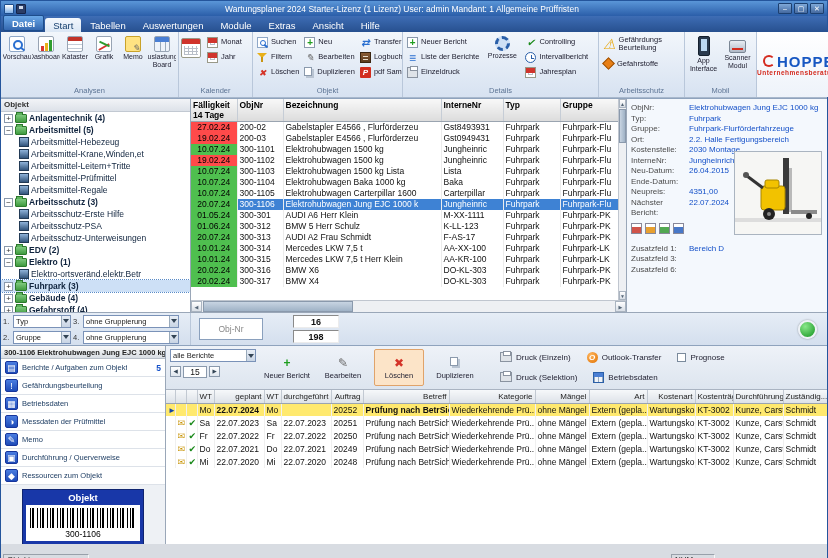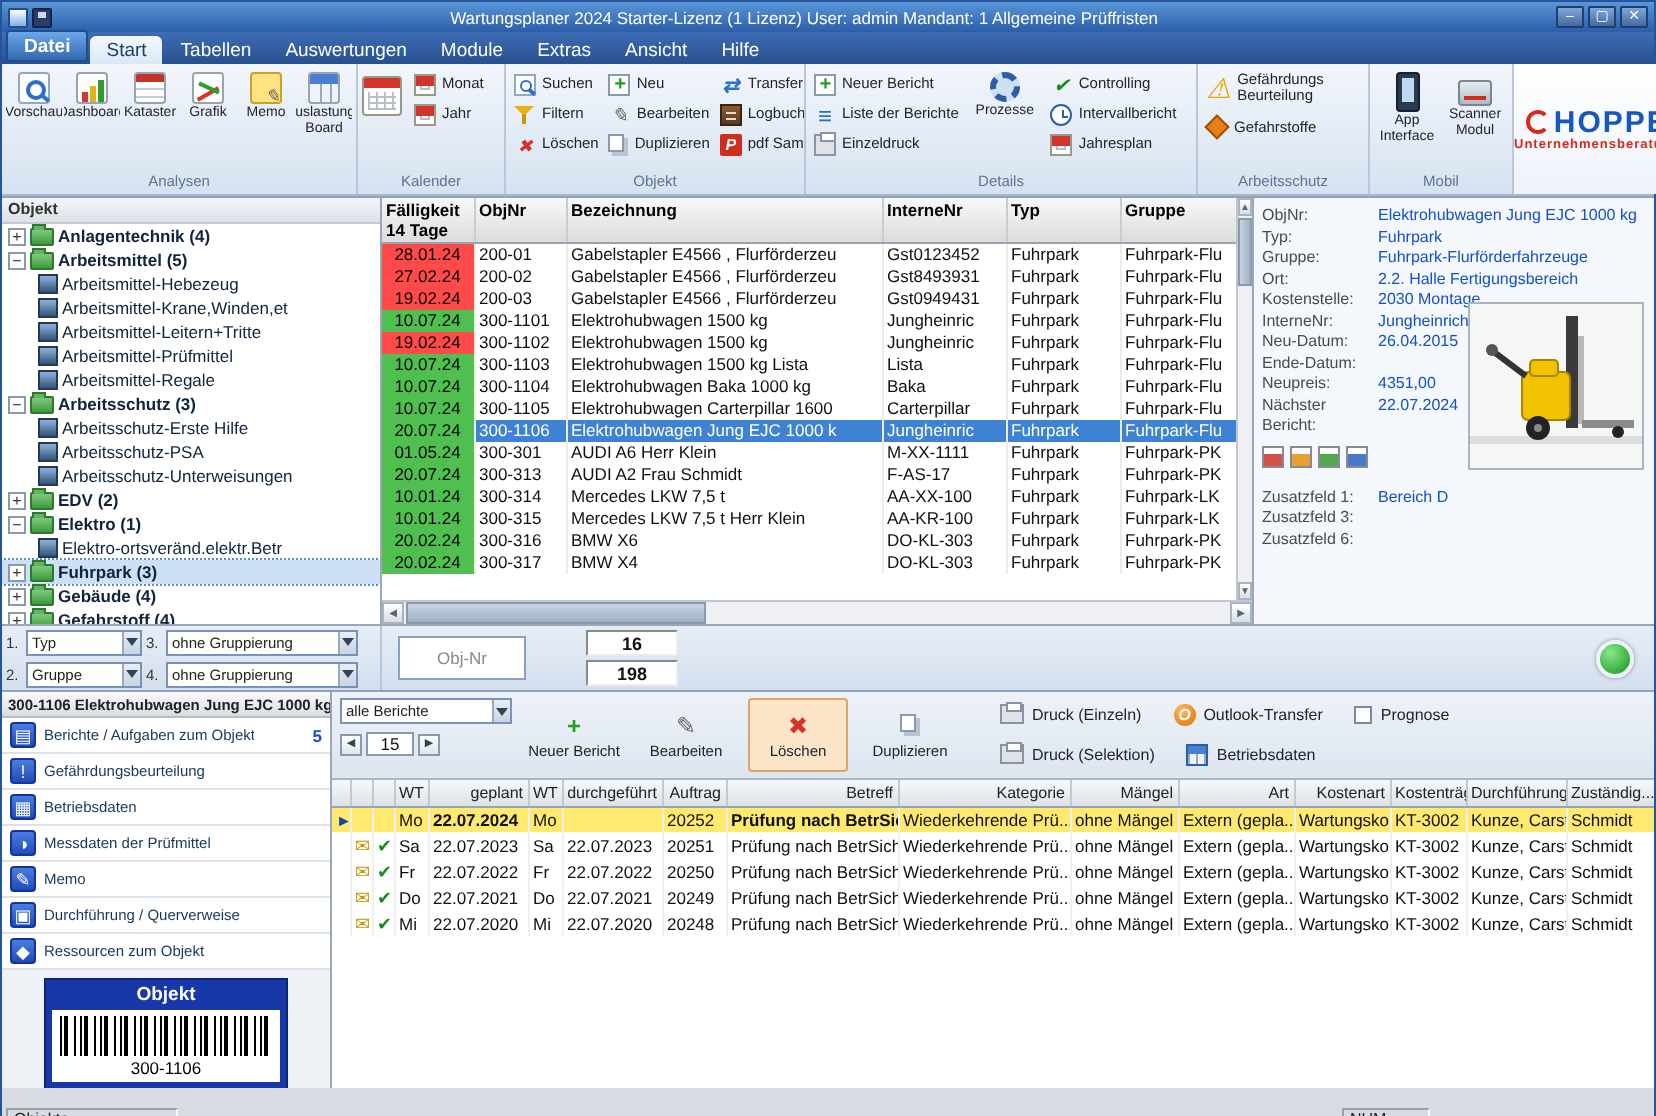--- a/index.html
+++ b/index.html
@@ -146,21 +146,21 @@
 .nav-badge{margin-left:auto;font-size:8.5px;font-weight:bold;color:#1450c8}
 .barcode-widget{width:122px;margin:4px auto 0;background:#1837a8;padding:2px 3px 3px;border:1px solid #0f2470;flex:none}
 .bc-caption{color:#fff;font-size:9.5px;font-weight:bold;text-align:center;height:13px;line-height:12px}
 .bc-inner{background:#fff;padding:3px 4px 2px}
 .bc-bars{height:20px;background:repeating-linear-gradient(90deg,#000 0 1px,#fff 1px 2px,#000 2px 4px,#fff 4px 7px,#000 7px 8px,#fff 8px 10px)}
 .bc-num{text-align:center;font-size:8.5px;margin-top:1px;color:#000}
 .reports{flex:1;display:flex;flex-direction:column;background:#404040;overflow:hidden}
 .rtoolbar{height:44px;flex:none;background:linear-gradient(#eef2f8,#dde5ef);border-bottom:1px solid #aab4c2;display:flex;align-items:flex-start;gap:6px;padding:3px 4px}
 .tbcol{display:flex;flex-direction:column;gap:4px}
 .rselect{width:86px}
-.pager{display:flex;align-items:center;gap:2px}
+.pager{display:flex;align-items:flex-start;gap:2px}
 .pbtn{width:11px;height:11px;border:1px solid #8a99ac;background:linear-gradient(#fff,#dfe6ee);text-align:center;line-height:9px;font-size:5.5px;color:#345}
 .pval{min-width:24px;height:12px;border:1px solid #8a99ac;background:#fff;text-align:center;font-size:8.5px;line-height:11px;color:#111}
 .tallbtn{width:50px;height:37px;display:flex;flex-direction:column;align-items:center;justify-content:center;gap:2px;font-size:7.5px;line-height:8px;color:#223;text-align:center;border:1px solid transparent;border-radius:2px}
 .tallbtn.active{background:#fce4c8;border-color:#e0a36a}
 .t-ic{width:14px;height:14px;display:flex;align-items:center;justify-content:center;font-size:12px}
 .tb-right{display:flex;flex-direction:column;gap:4px;margin-left:14px}
 .trow{display:flex;gap:16px;align-items:center}
 .actbtn{display:flex;align-items:center;gap:4px;font-size:8px;color:#223;height:16px;white-space:nowrap}
 .p12{width:12px;height:10px}
 .o-ic{width:11px;height:11px;border-radius:50%;background:radial-gradient(circle at 35% 30%,#ffb65e,#e07000);color:#fff;font-size:8px;font-weight:bold;display:flex;align-items:center;justify-content:center}
@@ -476,28 +476,20 @@
               </th>
             <th>ObjNr</th>
             <th>Bezeichnung</th>
             <th>InterneNr</th>
             <th>Typ</th>
             <th>Gruppe</th>
           </tr>
         </thead>
         <tbody id="objrows">
             <tr>
-              <td class="due red">28.01.24</td>
-              <td>200-01</td>
-              <td>Gabelstapler E4566 , Flurförderzeu</td>
-              <td>Gst0123452</td>
-              <td>Fuhrpark</td>
-              <td>Fuhrpark-Flu</td>
-            </tr>
-            <tr>
               <td class="due red">27.02.24</td>
               <td>200-02</td>
               <td>Gabelstapler E4566 , Flurförderzeu</td>
               <td>Gst8493931</td>
               <td>Fuhrpark</td>
               <td>Fuhrpark-Flu</td>
             </tr>
             <tr>
               <td class="due red">19.02.24</td>
               <td>200-03</td>
@@ -552,20 +544,28 @@
               <td>Elektrohubwagen Jung EJC 1000 k</td>
               <td>Jungheinric</td>
               <td>Fuhrpark</td>
               <td>Fuhrpark-Flu</td>
             </tr>
             <tr>
               <td class="due green">01.05.24</td>
               <td>300-301</td>
               <td>AUDI A6 Herr Klein</td>
               <td>M-XX-1111</td>
+              <td>Fuhrpark</td>
+              <td>Fuhrpark-PK</td>
+            </tr>
+            <tr>
+              <td class="due green">01.06.24</td>
+              <td>300-312</td>
+              <td>BMW 5 Herr Schulz</td>
+              <td>K-LL-123</td>
               <td>Fuhrpark</td>
               <td>Fuhrpark-PK</td>
             </tr>
             <tr>
               <td class="due green">20.07.24</td>
               <td>300-313</td>
               <td>AUDI A2 Frau Schmidt</td>
               <td>F-AS-17</td>
               <td>Fuhrpark</td>
               <td>Fuhrpark-PK</td>

